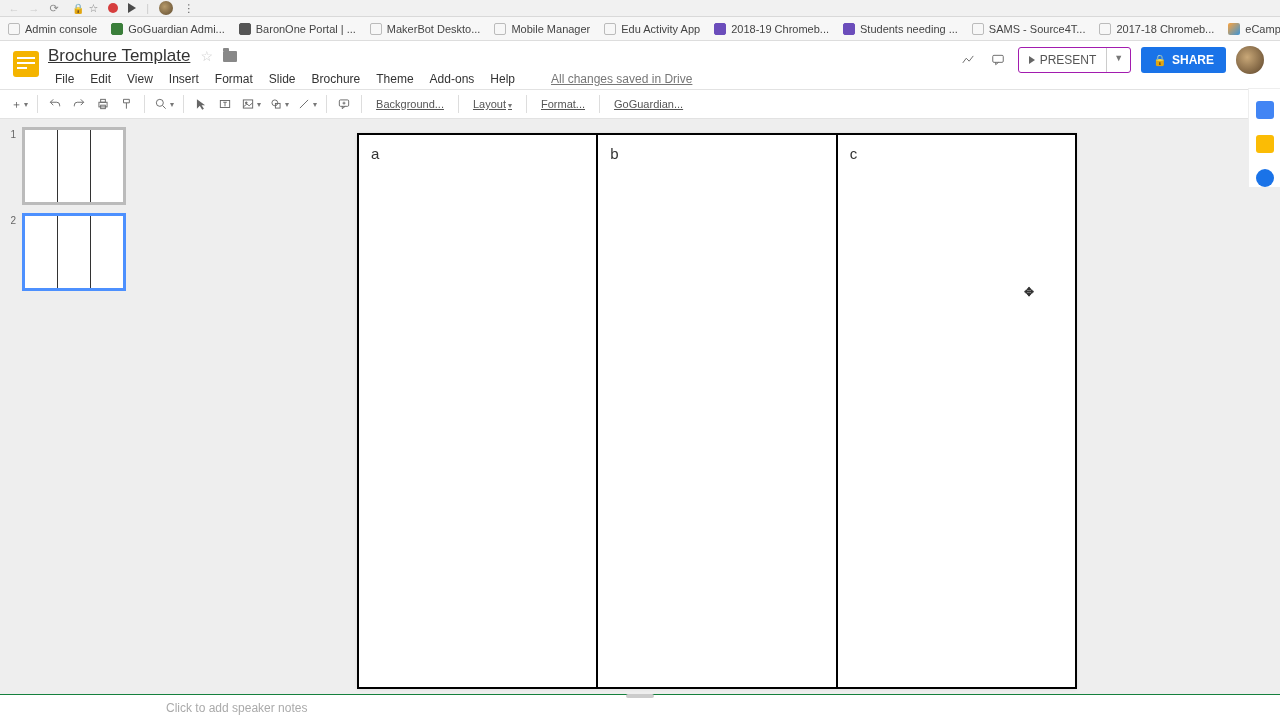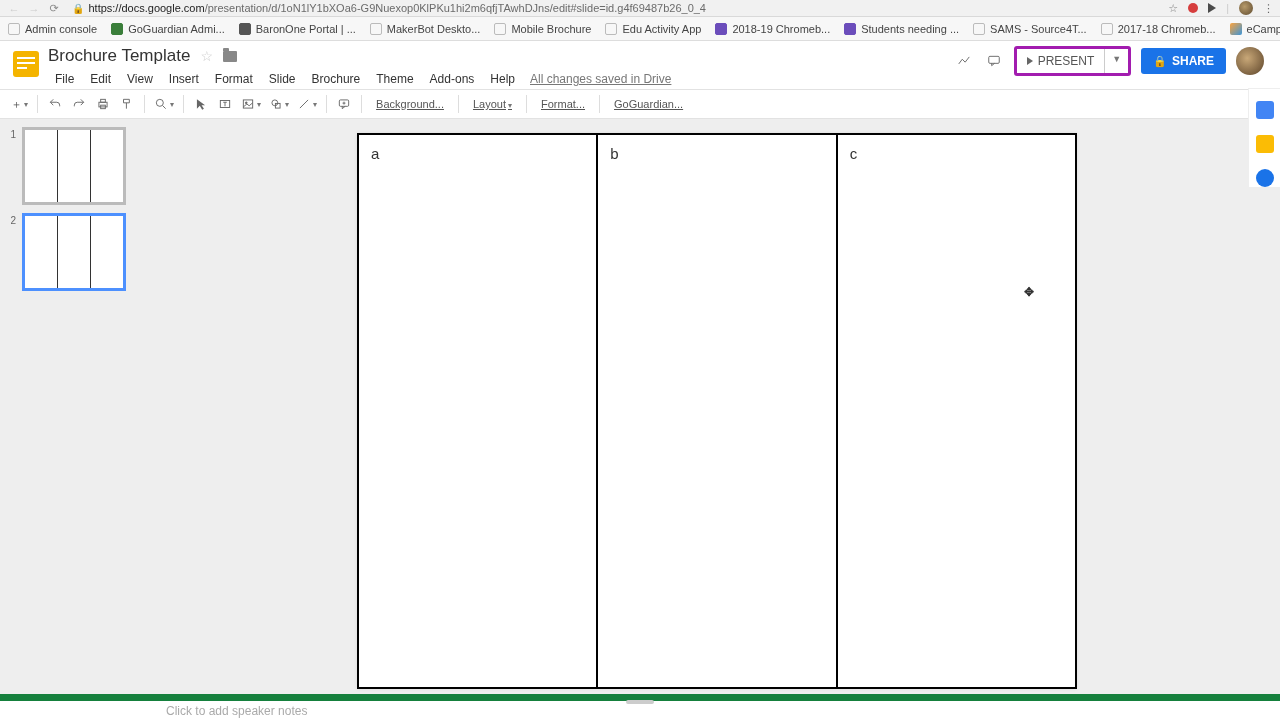--- a/index.html
+++ b/index.html
@@ -26,31 +26,31 @@
 
 .app { display: flex; flex-direction: column; height: calc(720px - 17px - 24px); }
 .app-header { display: flex; align-items: flex-start; padding: 5px 10px 0 10px; }
 .logo { width: 32px; height: 32px; margin-right: 6px; margin-top: 2px; position: relative; }
 .logo .sq { position: absolute; inset: 3px; background: #f4b400; border-radius: 3px; }
 .logo .bar { position: absolute; left: 7px; right: 7px; top: 9px; height: 2px; background: #fff; }
 .logo .bar.b2 { top: 14px; }
 .logo .bar.b3 { top: 19px; width: 10px; }
 .title-block { display: flex; flex-direction: column; }
 .title-row { display: flex; align-items: center; gap: 10px; }
-.doc-title { font-size: 17px; color: #333; }
+.doc-title { font-size: 17px; color: #333; text-decoration: underline; }
 .title-star { color: #ccc; font-size: 14px; cursor: pointer; }
 .folder-icon { width: 14px; height: 11px; background: #888; border-radius: 1px; display: inline-block; cursor: pointer; position: relative; }
 .folder-icon:before { content: ''; position: absolute; top: -3px; left: 0; width: 6px; height: 3px; background: #888; border-radius: 1px 1px 0 0; }
 .menu-row { display: flex; align-items: center; gap: 2px; margin-top: 3px; font-size: 12px; color: #333; }
 .menu-item { padding: 3px 7px; cursor: pointer; border-radius: 2px; }
-.save-status { margin-left: 6px; color: #777; text-decoration: underline; cursor: pointer; font-size: 12px; }
+.save-status { margin-left: 27px; color: #777; text-decoration: underline; cursor: pointer; font-size: 12px; }
 .header-spacer { flex: 1; }
 .header-right { display: flex; align-items: center; gap: 10px; padding-right: 6px; }
 .hdr-icon { width: 20px; height: 20px; display: flex; align-items: center; justify-content: center; color: #666; cursor: pointer; font-size: 16px; }
-.present-grp { display: flex; border: 3px solid #a21caf; border-radius: 3px; overflow: hidden; }
+.present-grp { display: flex; border: 1px solid #a21caf; border-radius: 3px; overflow: hidden; }
 .present-btn { display: flex; align-items: center; gap: 5px; padding: 5px 10px; font-size: 12px; color: #555; cursor: pointer; }
 .present-play { width: 0; height: 0; border-top: 4px solid transparent; border-bottom: 4px solid transparent; border-left: 6px solid #666; }
 .present-caret { padding: 5px 7px; border-left: 1px solid #ccc; color: #777; font-size: 9px; cursor: pointer; }
 .share-btn { display: flex; align-items: center; gap: 5px; background: #1a73e8; color: #fff; font-size: 12px; font-weight: 600; padding: 6px 12px; border-radius: 3px; cursor: pointer; }
 .share-lock { font-size: 11px; }
 .avatar { width: 28px; height: 28px; border-radius: 50%; background: radial-gradient(circle at 40% 40%, #c9a878, #5a4228); cursor: pointer; }
 
 .toolbar { height: 30px; border-top: 1px solid #e2e2e2; border-bottom: 1px solid #e2e2e2; display: flex; align-items: center; padding: 0 8px; gap: 2px; font-size: 11px; color: #555; }
 .tb-btn { min-width: 22px; height: 22px; display: flex; align-items: center; justify-content: center; cursor: pointer; border-radius: 2px; padding: 0 3px; }
 .tb-sep { width: 1px; height: 18px; background: #ddd; margin: 0 4px; }
@@ -67,43 +67,40 @@
 .thumb.unselected { border-color: #bbb; }
 .thumb .tcol { flex: 1; border-right: 1px solid #333; }
 .thumb .tcol:last-child { border-right: none; }
 
 .canvas-wrap { flex: 1; display: flex; justify-content: center; align-items: flex-start; padding: 14px 0; overflow: auto; background: #eee; position: relative; }
 .slide { width: 720px; height: 556px; background: #fff; box-shadow: 0 0 4px rgba(0,0,0,0.08); display: flex; border: 2px solid #000; }
 .slide .panel { flex: 1; border-right: 2px solid #000; padding: 10px 12px; font-size: 15px; color: #333; }
 .slide .panel:last-child { border-right: none; }
 .move-cursor { position: absolute; font-size: 12px; color: #333; font-weight: 600; pointer-events: none; }
 
-.notes { height: 26px; background: #fff; border-top: 7px solid #15803d; display: flex; align-items: center; padding: 0 14px 0 166px; color: #aaa; font-size: 12px; position: relative; }
+.notes { height: 26px; background: #fff; border-top: 1px solid #15803d; display: flex; align-items: center; padding: 0 14px 0 166px; color: #aaa; font-size: 12px; position: relative; }
 .notes-handle { position: absolute; top: -1px; left: 50%; width: 28px; height: 4px; background: #ccc; border-radius: 3px; transform: translateX(-14px); cursor: ns-resize; }
 
 .right-sidebar { position: absolute; top: 88px; right: 0; width: 32px; background: #fff; border-left: 1px solid #eee; border-top: 1px solid #eee; display: flex; flex-direction: column; align-items: center; gap: 16px; padding-top: 12px; }
 .rs-chip { width: 18px; height: 18px; border-radius: 3px; cursor: pointer; }
 .rs-cal { background: #4285f4; }
 .rs-keep { background: #fbbc05; }
 .rs-tasks { background: #1a73e8; border-radius: 50%; }
 .expand-chev { position: absolute; right: 42px; top: 98px; color: #888; font-size: 12px; cursor: pointer; }
 
 svg.ic { width: 14px; height: 14px; fill: none; stroke: #666; stroke-width: 1.6; }
 </style>
 </head>
 <body>
 
 <div class="chrome-bar">
   <span class="nav-icon disabled">←</span>
   <span class="nav-icon disabled">→</span>
   <span class="nav-icon">⟳</span>
   <span class="lock">🔒</span>
-  <span class="url">
-    <span class="host">https://docs.google.com</span><span class="path">/presentation/d/1oN1lY1bXOa6-G9Nuexop0KlPKu1hi2m6qfjTAwhDJns/edit#slide=id.g4f69487b26_0_4</span>
-  </span>
   <div class="chrome-right">
     <span class="star">☆</span>
     <span class="dot-red"></span>
     <span class="tri-right"></span>
     <span style="color:#ccc">|</span>
     <span class="chrome-avatar"></span>
     <span>⋮</span>
   </div>
 </div>
 
@@ -119,21 +116,21 @@
   <span class="bm">
       <span class="bm-icon" style="background:#555;border-color:#555"></span>
       <span>BaronOne Portal | ...</span>
     </span>
   <span class="bm">
       <span class="bm-icon"></span>
       <span>MakerBot Deskto...</span>
     </span>
   <span class="bm">
       <span class="bm-icon"></span>
-      <span>Mobile Brochure</span>
+      <span>Mobile Manager</span>
     </span>
   <span class="bm">
       <span class="bm-icon"></span>
       <span>Edu Activity App</span>
     </span>
   <span class="bm">
       <span class="bm-icon purple"></span>
       <span>2018-19 Chromeb...</span>
     </span>
   <span class="bm">

